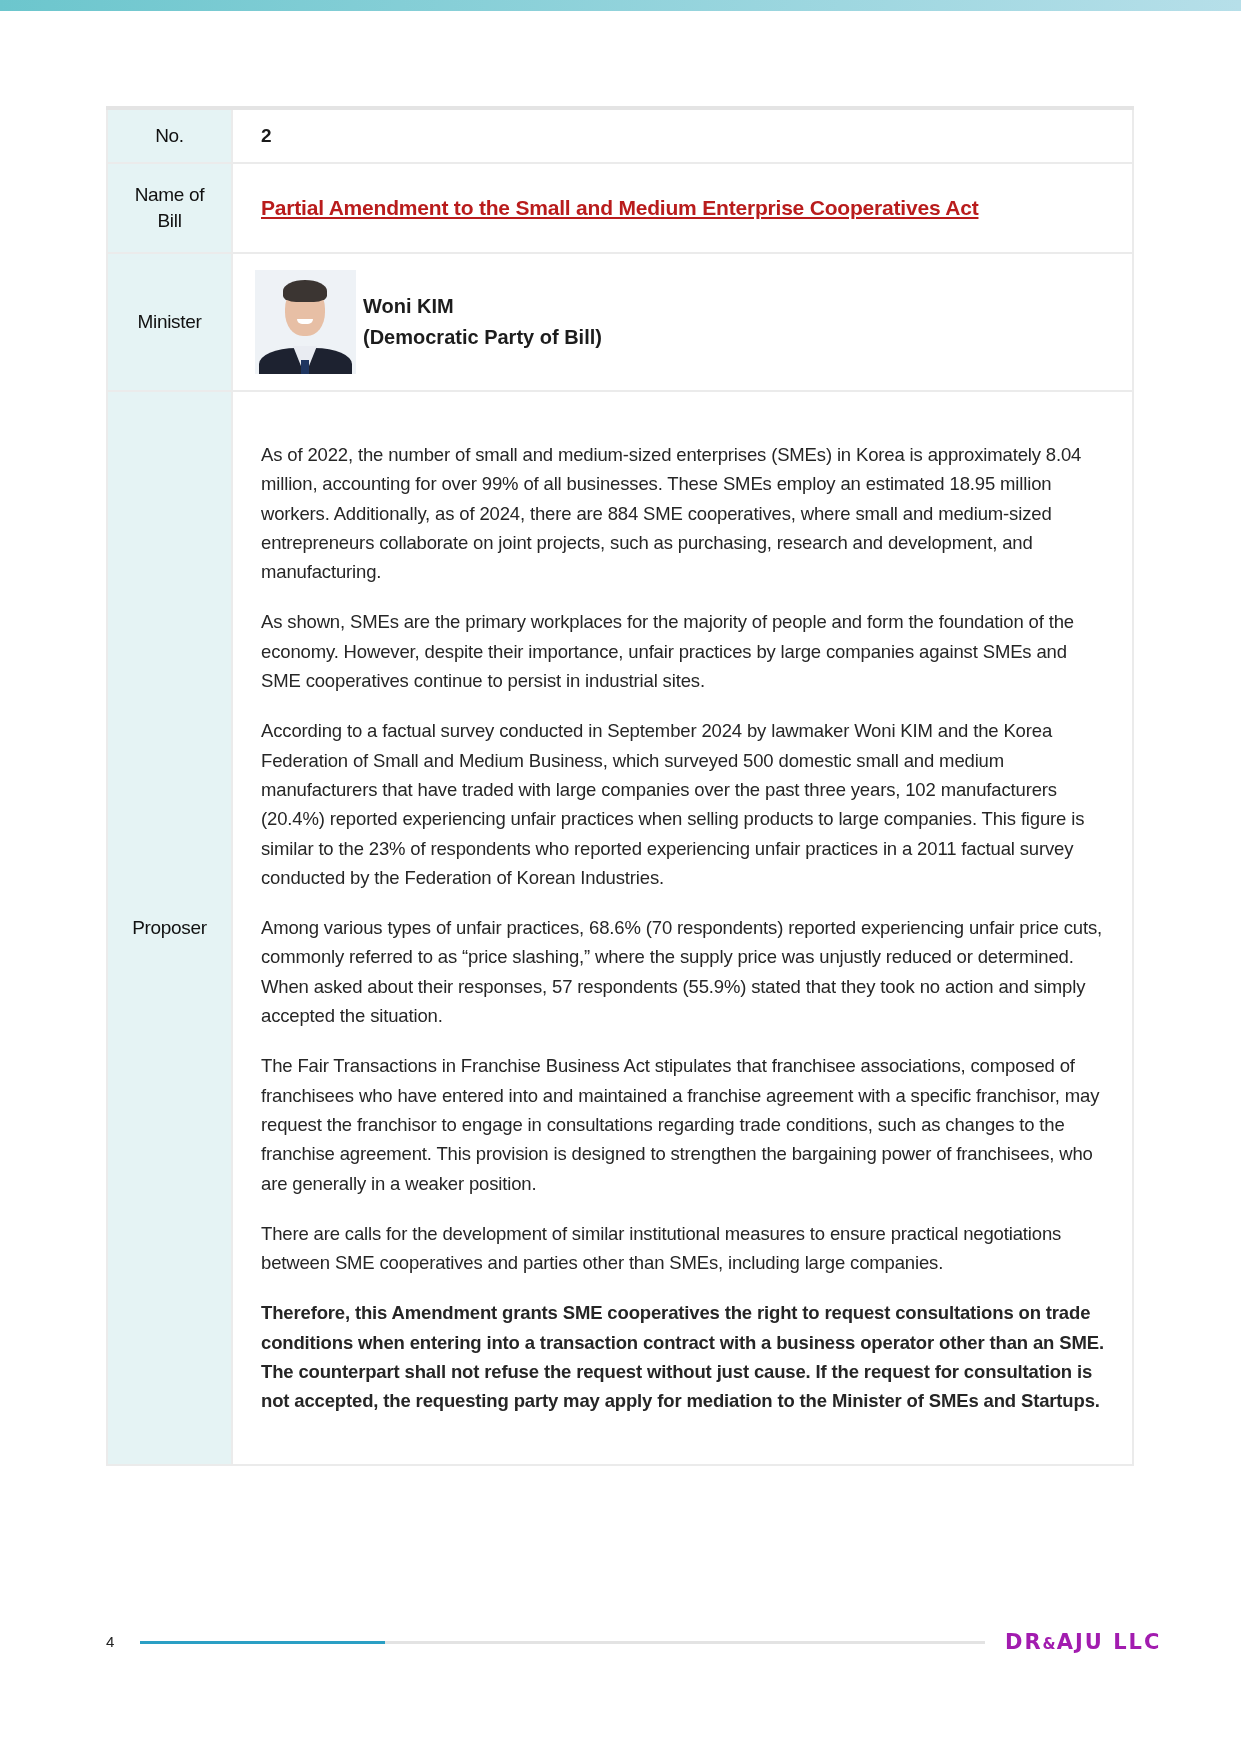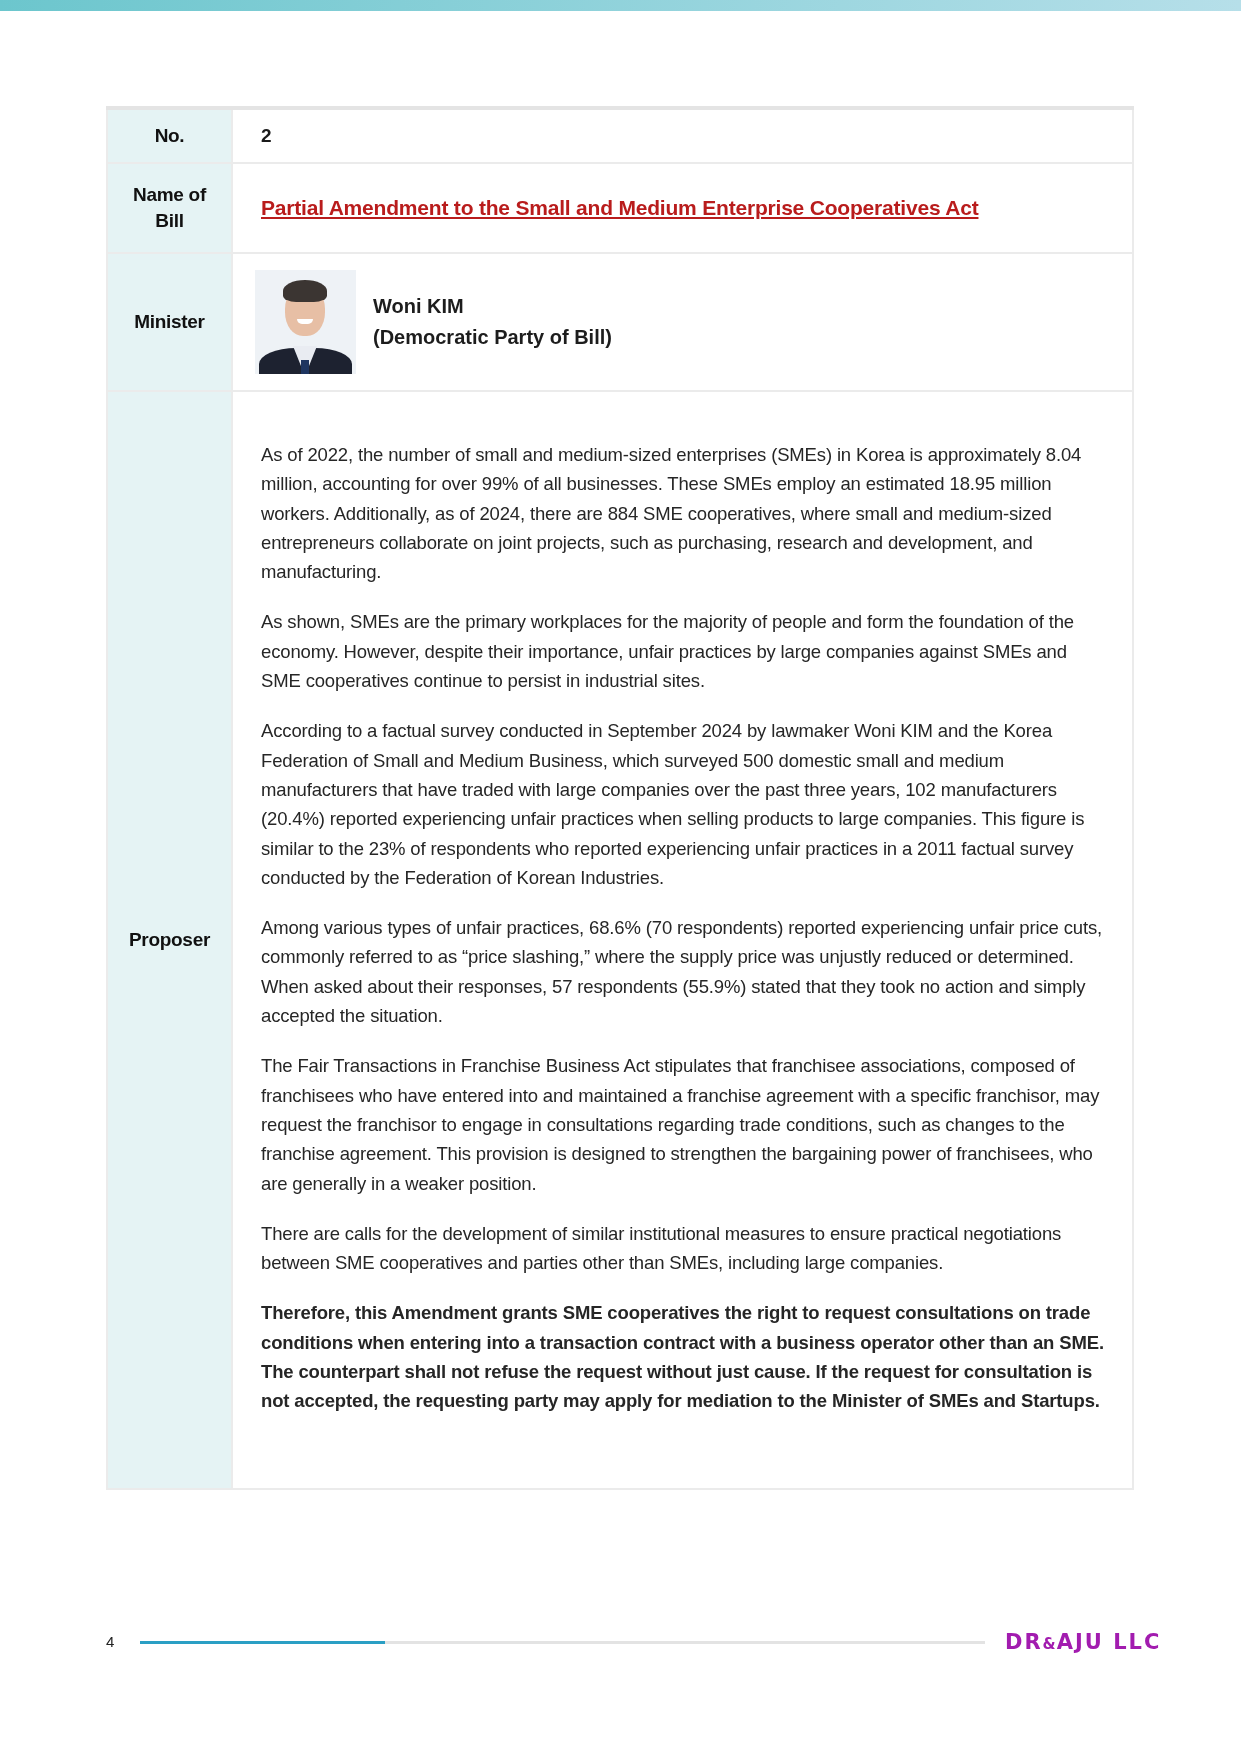--- a/index.html
+++ b/index.html
@@ -11,41 +11,41 @@
     position: absolute; left: 0; top: 0; width: 1241px; height: 11px;
     background: linear-gradient(90deg, #6cc6cd 0%, #7ccdd4 45%, #a6d9e3 85%, #b6dfe9 100%);
   }
   .bill-table {
     position: absolute; left: 106px; top: 106px; width: 1028px;
     border-collapse: collapse; border-top: 4px solid #e4e4e4;
   }
   .bill-table td { border: 2px solid #ebebeb; vertical-align: middle; }
   .bill-table td.label {
     width: 115px; background: #e5f3f4; text-align: center;
-    font-size: 19px; font-weight: 700; color: #111; line-height: 26px; padding: 0 4px;
+    font-size: 19px; font-weight: 400; color: #111; line-height: 26px; padding: 0 4px;
     letter-spacing: -0.3px;
   }
   .bill-table td.value { padding: 0 22px 0 28px; background: #fff; }
   .row-no td { height: 52px; }
   .row-name td { height: 88px; }
   .row-proposer td { height: 136px; }
-  .row-content td.value { padding-top: 48px; padding-bottom: 72px; }
+  .row-content td.value { padding-top: 48px; padding-bottom: 48px; }
   .val-no { font-size: 19px; font-weight: 600; }
   .val-name { font-size: 21px; font-weight: 600; color: #b91c1c; letter-spacing: -0.2px; text-decoration: underline; }
   .proposer-wrap { display: flex; align-items: center; margin-left: -6px; }
   .photo {
     width: 101px; height: 104px; background: #eef2f6; position: relative; overflow: hidden; flex-shrink: 0;
   }
   .photo .head { position: absolute; left: 30px; top: 14px; width: 40px; height: 52px; border-radius: 48% 48% 45% 45%; background: #e7bfa5; }
   .photo .hair { position: absolute; left: 28px; top: 10px; width: 44px; height: 22px; border-radius: 50% 50% 30% 30%; background: #3b3532; }
   .photo .smile { position: absolute; left: 42px; top: 49px; width: 16px; height: 5px; background: #fff; border-radius: 0 0 8px 8px; }
   .photo .suit { position: absolute; left: 4px; top: 78px; width: 93px; height: 40px; border-radius: 40% 40% 0 0; background: #1d2230; }
   .photo .shirt { position: absolute; left: 38px; top: 76px; width: 24px; height: 30px; background: #e9ecf2; clip-path: polygon(0 0, 100% 0, 50% 100%); }
   .photo .tie { position: absolute; left: 46px; top: 90px; width: 8px; height: 16px; background: #1e3560; }
-  .proposer-text { margin-left: 17px; font-size: 20px; font-weight: 600; line-height: 31px; color: #1d1d1d; }
+  .proposer-text { margin-left: 7px; font-size: 20px; font-weight: 600; line-height: 31px; color: #1d1d1d; }
   .content-para {
     font-size: 18.5px; line-height: 29.3px; color: #262626; margin: 0 0 21px 0;
     letter-spacing: -0.15px;
   }
   .content-para:last-child { margin-bottom: 0; font-weight: bold; }
   .footer-page { position: absolute; left: 106px; top: 1633px; font-size: 15px; color: #222; }
   .footer-track {
     position: absolute; left: 140px; top: 1641px; width: 845px; height: 3px; background: #e3e3e3;
   }
   .footer-fill { height: 3px; background: #2a9fc4; }

